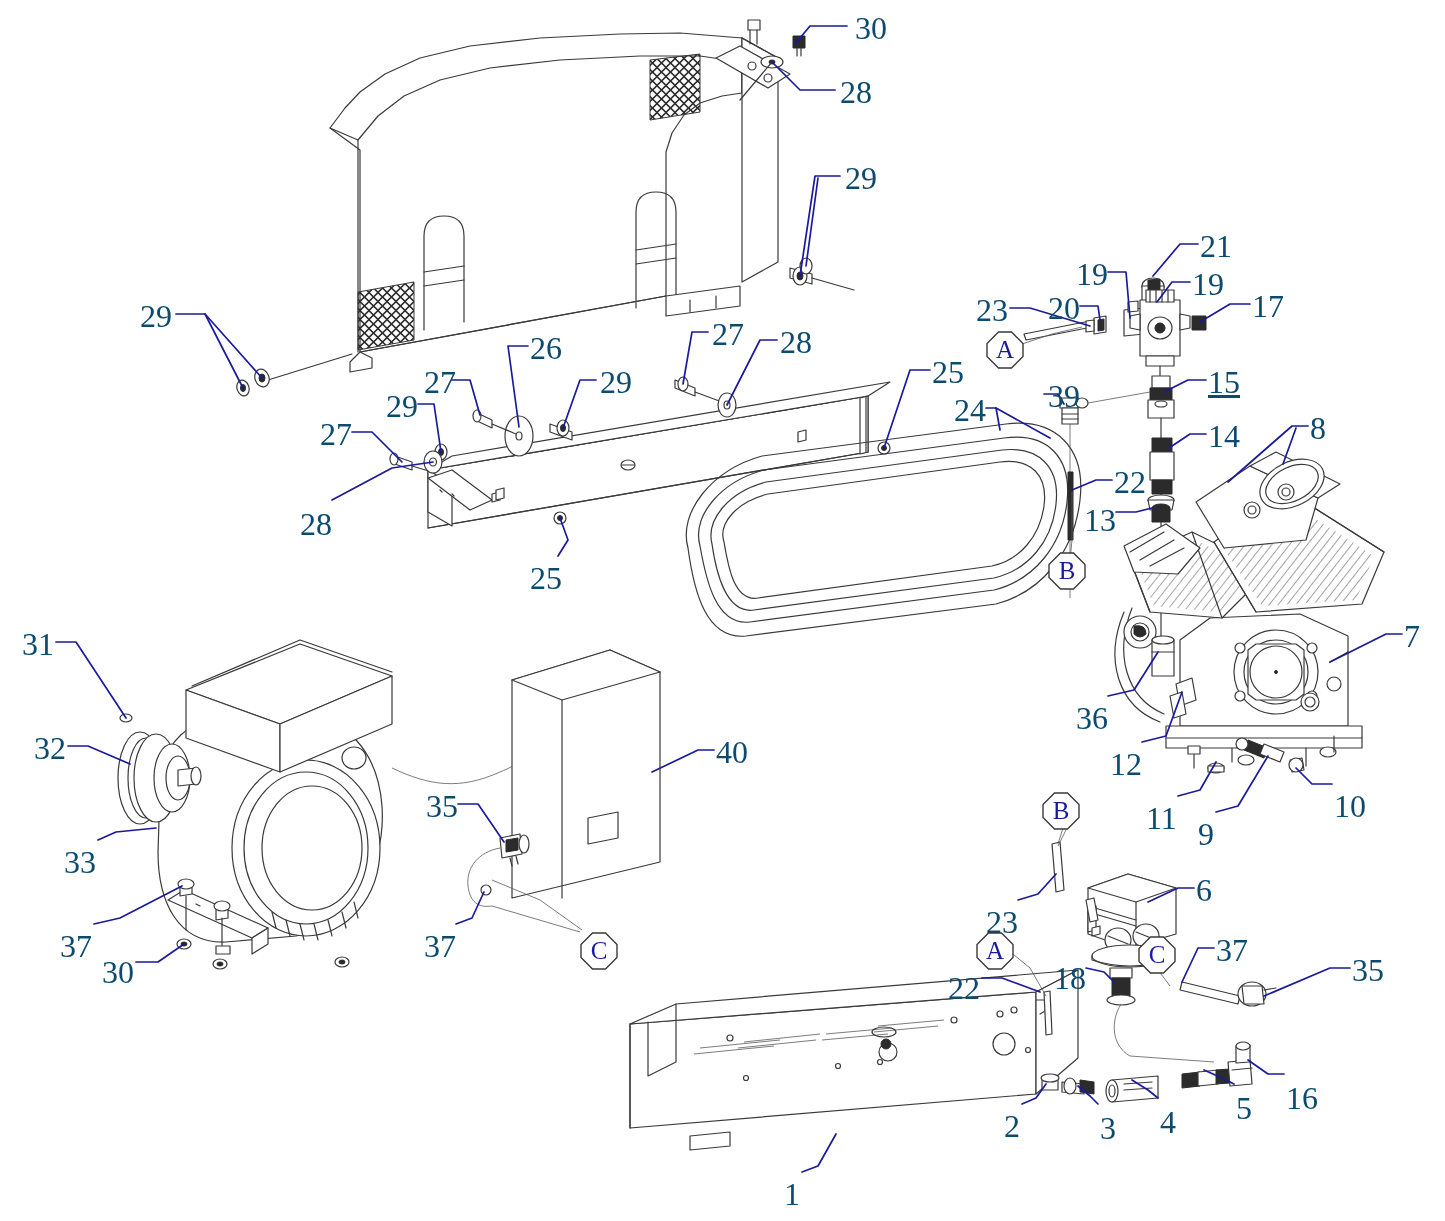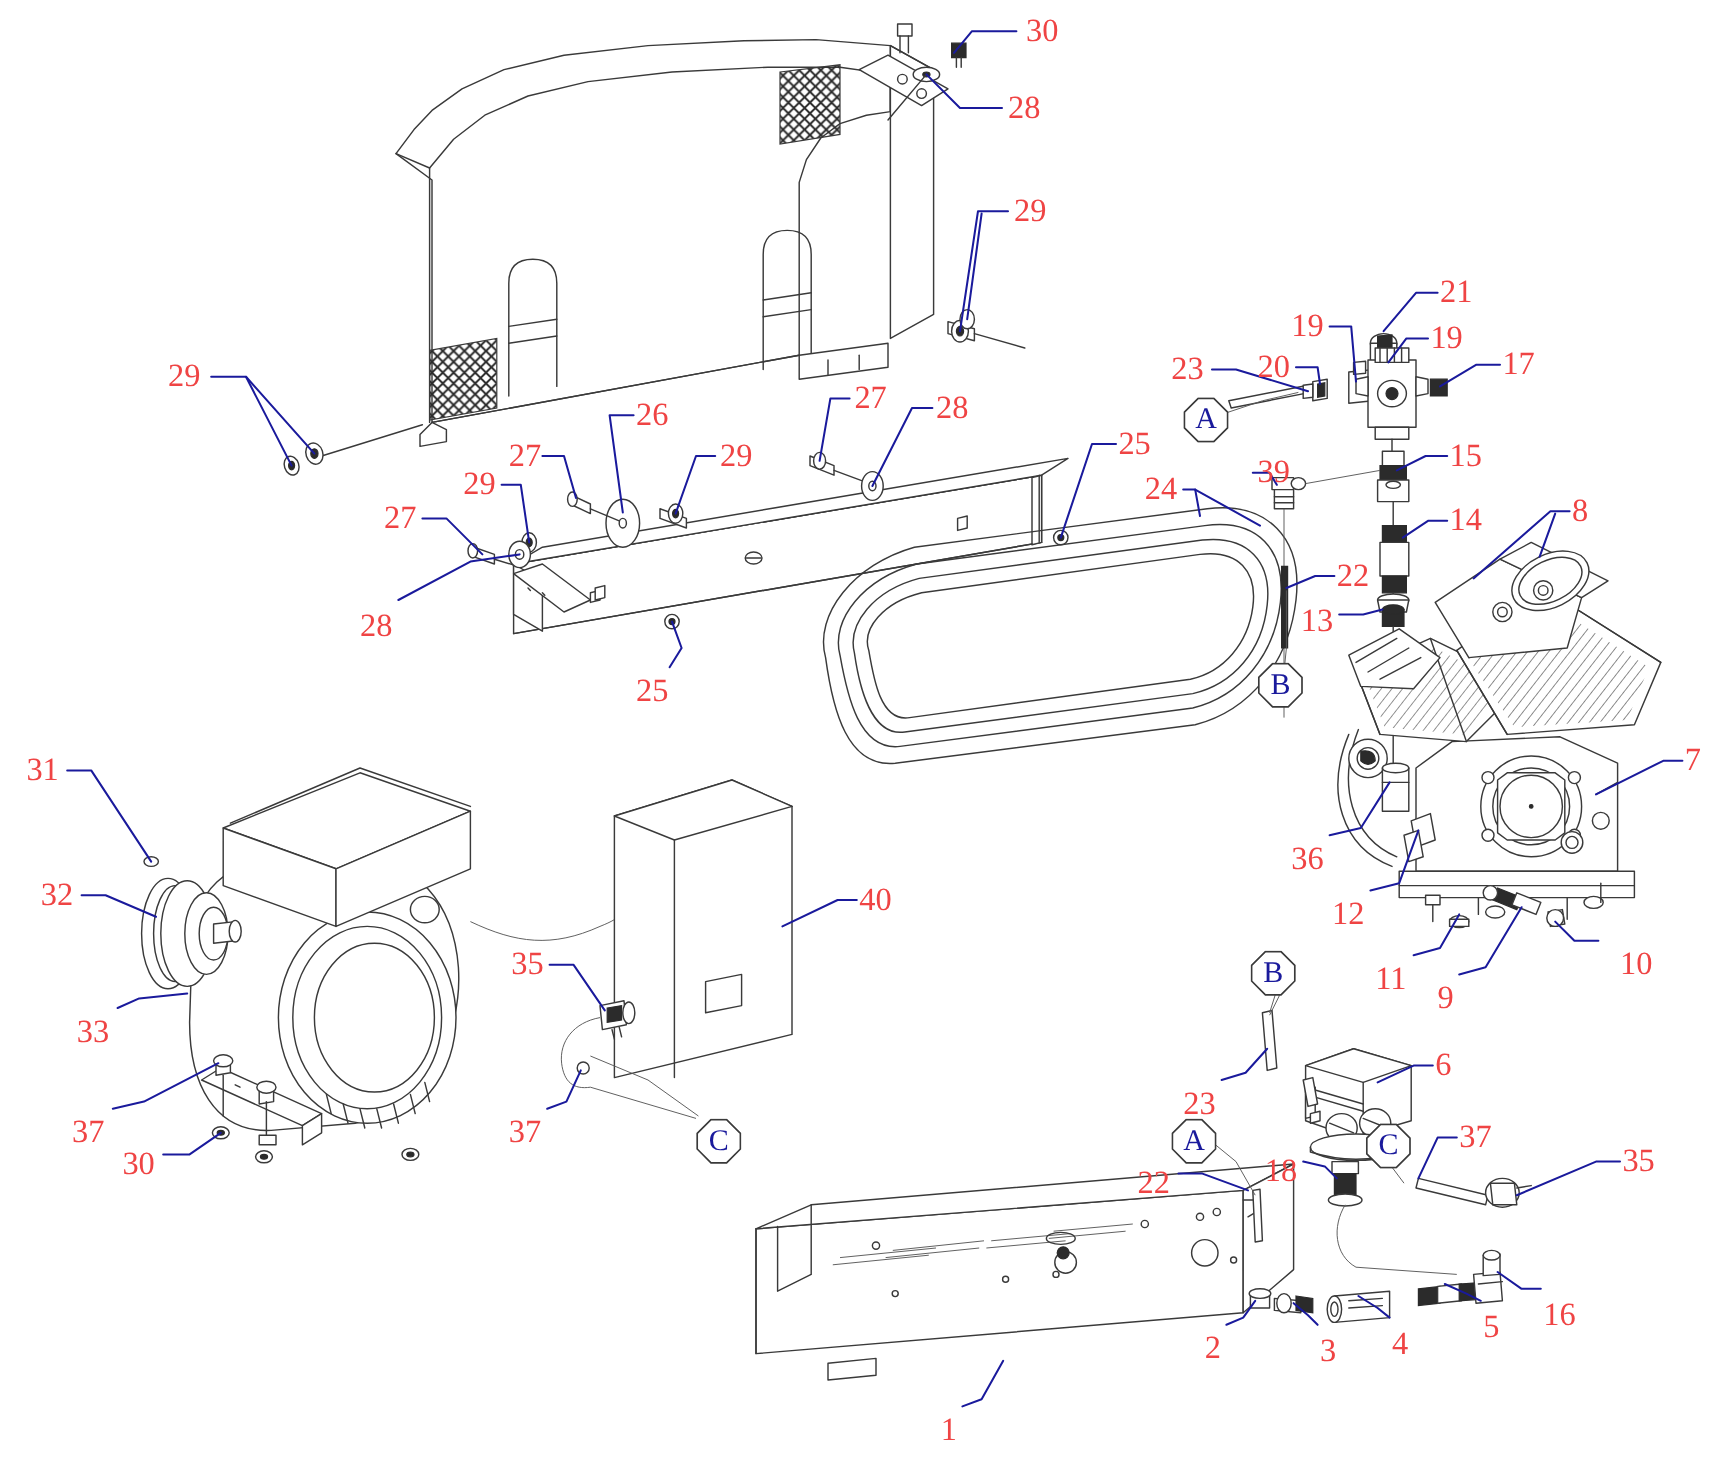--- a/index.html
+++ b/index.html
@@ -20,23 +20,23 @@
   }
   #drawing-svg {
     position: absolute;
     left: 0;
     top: 0;
     width: 1445px;
     height: 1221px;
   }
   .callout-label {
     position: absolute;
-    color: #ef4444;
+    color: #0c4a6e;
     font-family: "Liberation Serif", "DejaVu Serif", serif;
-    font-size: 27px;
+    font-size: 32px;
     font-weight: 400;
     line-height: 1;
     letter-spacing: 0px;
     white-space: nowrap;
     -webkit-user-select: none;
     user-select: none;
   }
   .section-marker {
     position: absolute;
     width: 38px;
@@ -626,33 +626,33 @@
       <div class="callout-label" style="left: 386px; top: 390px;">29</div>
       <div class="callout-label" style="left: 320px; top: 418px;">27</div>
       <div class="callout-label" style="left: 300px; top: 508px;">28</div>
       <div class="callout-label" style="left: 530px; top: 562px;">25</div>
       <div class="callout-label" style="left: 976px; top: 294px;">23</div>
       <div class="callout-label" style="left: 1048px; top: 292px;">20</div>
       <div class="callout-label" style="left: 1076px; top: 258px;">19</div>
       <div class="callout-label" style="left: 1200px; top: 230px;">21</div>
       <div class="callout-label" style="left: 1192px; top: 268px;">19</div>
       <div class="callout-label" style="left: 1252px; top: 290px;">17</div>
-      <div class="callout-label" style="left: 1208px; top: 366px;">15</div>
+      <div class="callout-label" style="left: 1208px; top: 366px; text-decoration: underline;">15</div>
       <div class="callout-label" style="left: 1208px; top: 420px; text-align: center;">14</div>
       <div class="callout-label" style="left: 1310px; top: 412px;">8</div>
       <div class="callout-label" style="left: 1048px; top: 380px;">39</div>
       <div class="callout-label" style="left: 954px; top: 394px;">24</div>
       <div class="callout-label" style="left: 1114px; top: 466px;">22</div>
       <div class="callout-label" style="left: 1084px; top: 504px;">13</div>
       <div class="callout-label" style="left: 1404px; top: 620px;">7</div>
       <div class="callout-label" style="left: 1076px; top: 702px;">36</div>
       <div class="callout-label" style="left: 1110px; top: 748px;">12</div>
       <div class="callout-label" style="left: 1146px; top: 802px;">11</div>
       <div class="callout-label" style="left: 1198px; top: 818px;">9</div>
-      <div class="callout-label" style="left: 1334px; top: 790px; margin-left: 16px;">10</div>
+      <div class="callout-label" style="left: 1334px; top: 790px;">10</div>
       <div class="callout-label" style="left: 22px; top: 628px;">31</div>
       <div class="callout-label" style="left: 34px; top: 732px;">32</div>
       <div class="callout-label" style="left: 64px; top: 846px;">33</div>
       <div class="callout-label" style="left: 60px; top: 930px;">37</div>
       <div class="callout-label" style="left: 102px; top: 956px;">30</div>
       <div class="callout-label" style="left: 716px; top: 736px;">40</div>
       <div class="callout-label" style="left: 426px; top: 790px;">35</div>
       <div class="callout-label" style="left: 424px; top: 930px;">37</div>
       <div class="callout-label" style="left: 986px; top: 906px;">23</div>
       <div class="callout-label" style="left: 1196px; top: 874px;">6</div>

